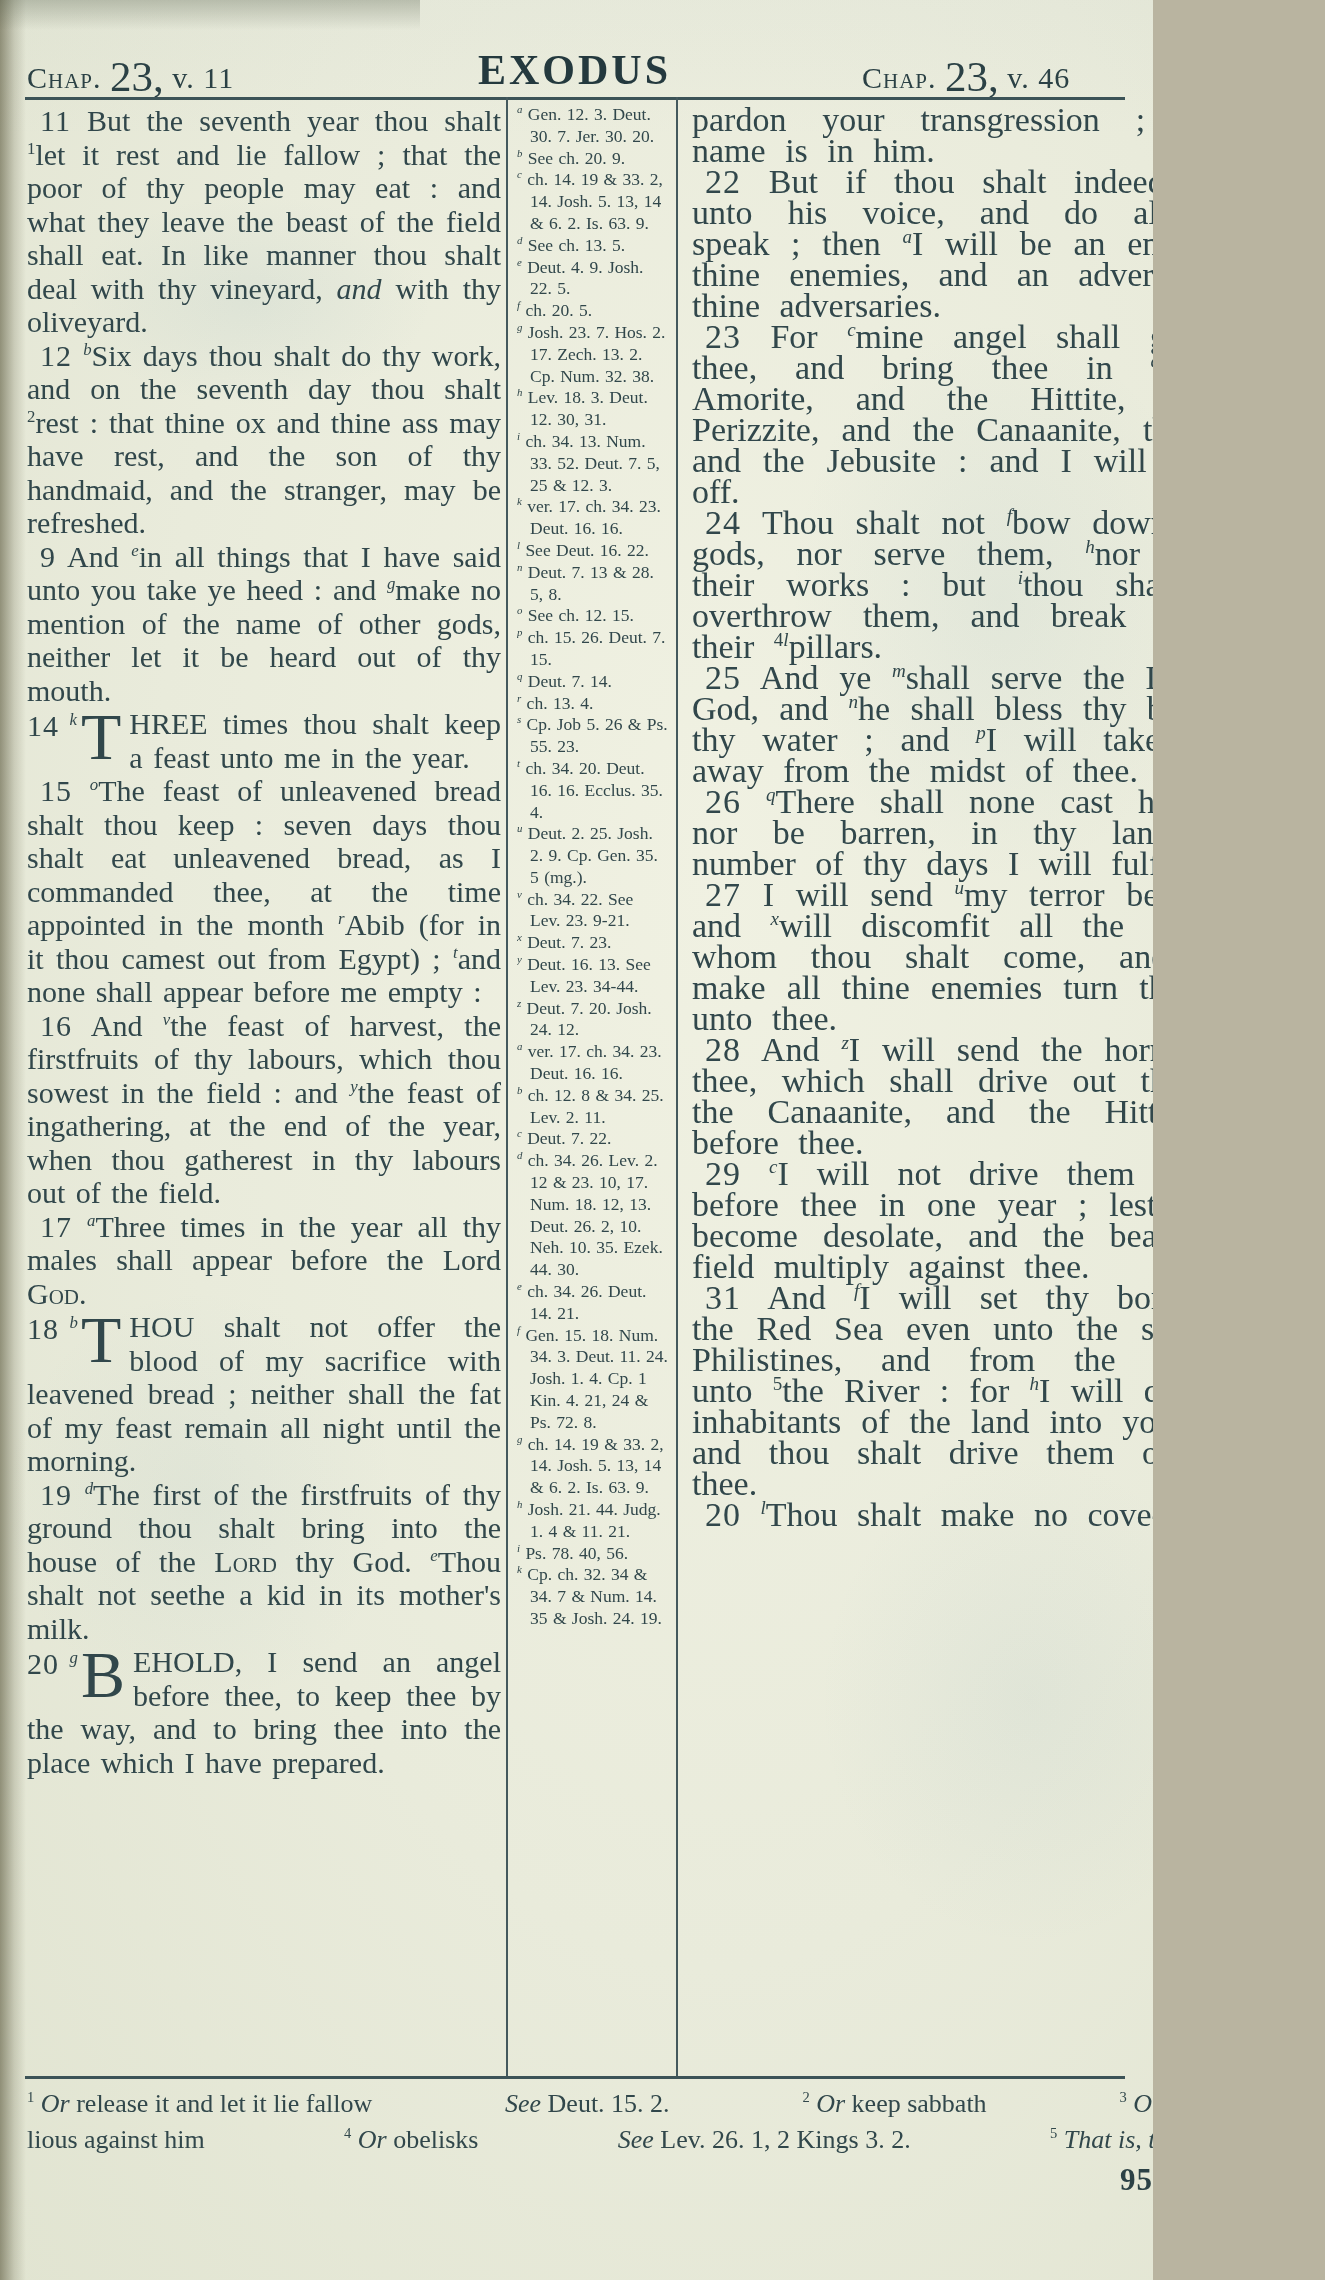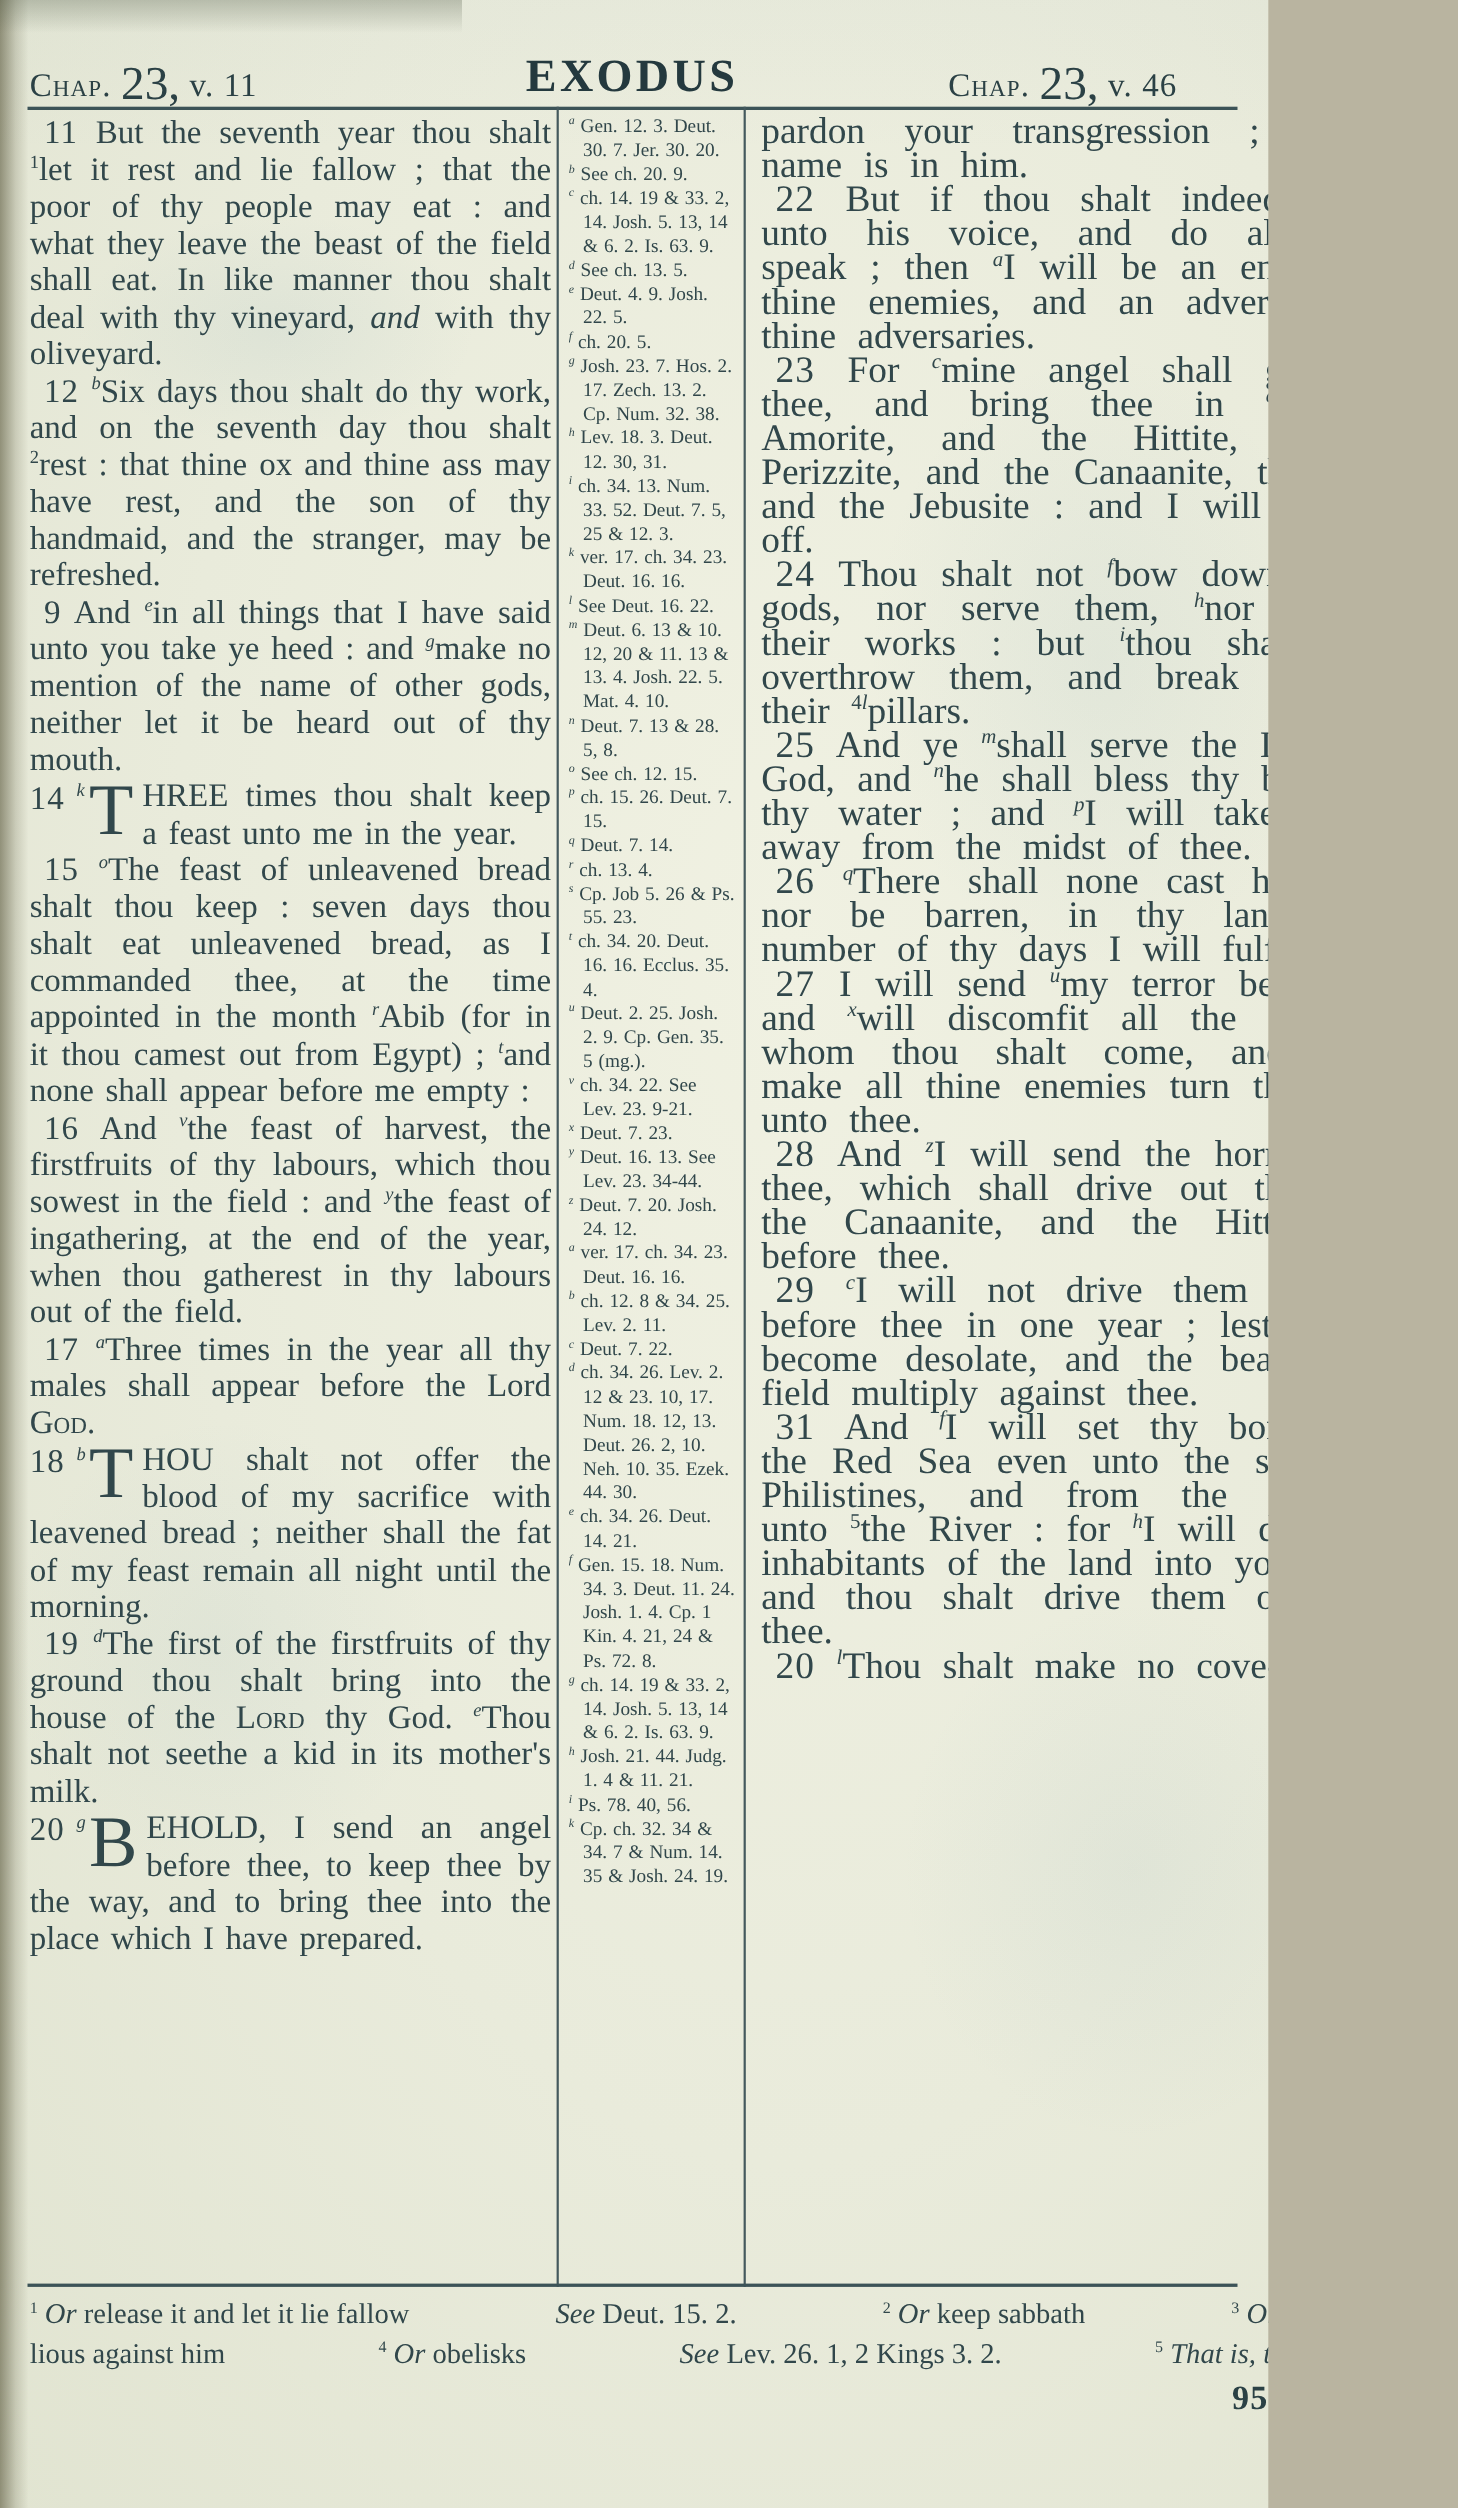--- a/index.html
+++ b/index.html
@@ -111,21 +111,20 @@
       <div class="ref"><sup class="ltr">b</sup> See ch. 20. 9.</div>
       <div class="ref"><sup class="ltr">c</sup> ch. 14. 19 &amp; 33. 2, 14. Josh. 5. 13, 14 &amp; 6. 2. Is. 63. 9.</div>
       <div class="ref"><sup class="ltr">d</sup> See ch. 13. 5.</div>
       <div class="ref"><sup class="ltr">e</sup> Deut. 4. 9. Josh. 22. 5.</div>
       <div class="ref"><sup class="ltr">f</sup> ch. 20. 5.</div>
       <div class="ref"><sup class="ltr">g</sup> Josh. 23. 7. Hos. 2. 17. Zech. 13. 2. Cp. Num. 32. 38.</div>
       <div class="ref"><sup class="ltr">h</sup> Lev. 18. 3. Deut. 12. 30, 31.</div>
       <div class="ref"><sup class="ltr">i</sup> ch. 34. 13. Num. 33. 52. Deut. 7. 5, 25 &amp; 12. 3.</div>
       <div class="ref"><sup class="ltr">k</sup> ver. 17. ch. 34. 23. Deut. 16. 16.</div>
       <div class="ref"><sup class="ltr">l</sup> See Deut. 16. 22.</div>
-      <div class="ref"><sup class="ltr">m</sup> Deut. 6. 13 &amp; 10. 12, 20 &amp; 11. 13 &amp; 13. 4. Josh. 22. 5. Mat. 4. 10.</div>
       <div class="ref"><sup class="ltr">n</sup> Deut. 7. 13 &amp; 28. 5, 8.</div>
       <div class="ref"><sup class="ltr">o</sup> See ch. 12. 15.</div>
       <div class="ref"><sup class="ltr">p</sup> ch. 15. 26. Deut. 7. 15.</div>
       <div class="ref"><sup class="ltr">q</sup> Deut. 7. 14.</div>
       <div class="ref"><sup class="ltr">r</sup> ch. 13. 4.</div>
       <div class="ref"><sup class="ltr">s</sup> Cp. Job 5. 26 &amp; Ps. 55. 23.</div>
       <div class="ref"><sup class="ltr">t</sup> ch. 34. 20. Deut. 16. 16. Ecclus. 35. 4.</div>
       <div class="ref"><sup class="ltr">u</sup> Deut. 2. 25. Josh. 2. 9. Cp. Gen. 35. 5 (mg.).</div>
       <div class="ref"><sup class="ltr">v</sup> ch. 34. 22. See Lev. 23. 9-21.</div>
       <div class="ref"><sup class="ltr">x</sup> Deut. 7. 23.</div>

